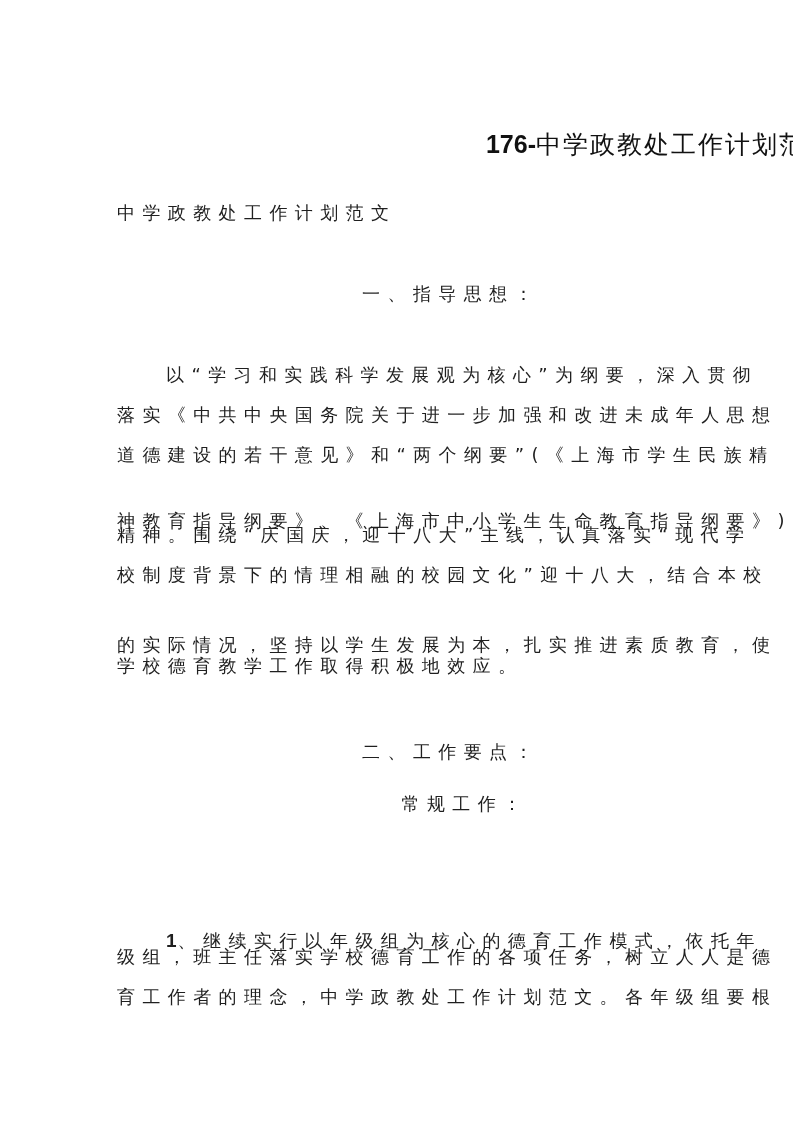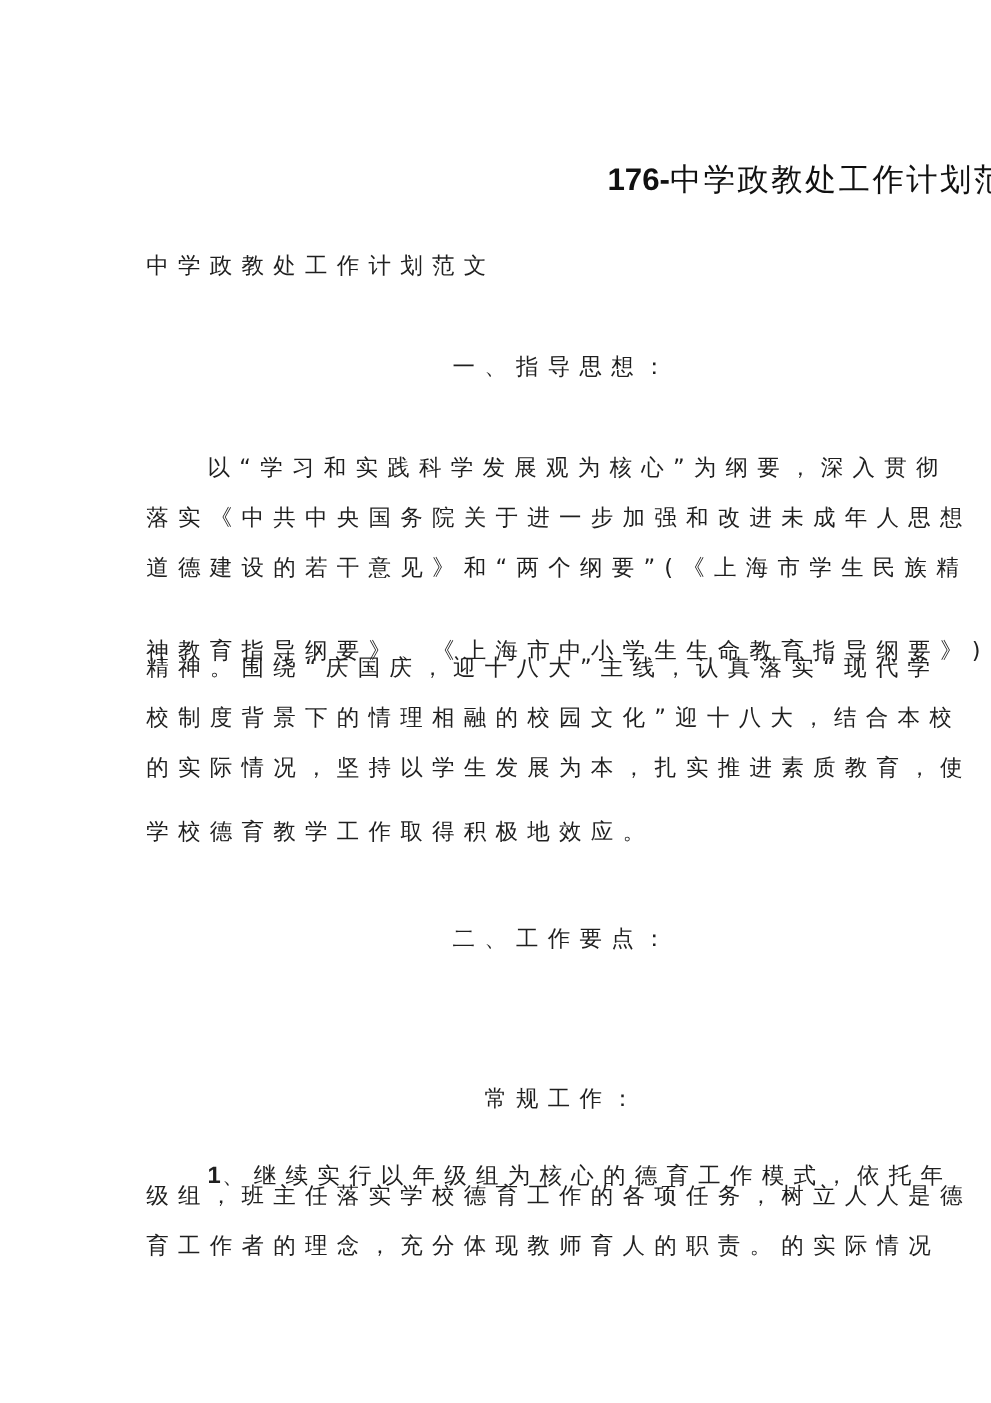--- a/index.html
+++ b/index.html
@@ -69,26 +69,26 @@
   <div class="line" style="top:201px;">中学政教处工作计划范文</div>
 
   <div class="line indent" style="top:282px;">一、指导思想：</div>
 
   <div class="line indent" style="top:363px;">以“学习和实践科学发展观为核心”为纲要，深入贯彻</div>
   <div class="line" style="top:403px;">落实《中共中央国务院关于进一步加强和改进未成年人思想</div>
   <div class="line" style="top:443px;text-align:center;">道德建设的若干意见》和“两个纲要”(《上海市学生民族精</div>
   <div class="line" style="top:509px;">神教育指导纲要》、《上海市中小学生生命教育指导纲要》)</div>
   <div class="line" style="top:523px;">精神。围绕“庆国庆，迎十八大”主线，认真落实“现代学</div>
   <div class="line" style="top:563px;">校制度背景下的情理相融的校园文化”迎十八大，结合本校</div>
-  <div class="line" style="top:603px;">的实际情况，坚持以学生发展为本，扎实推进素质教育，使</div>
+  <div class="line" style="top:633px;">的实际情况，坚持以学生发展为本，扎实推进素质教育，使</div>
   <div class="line" style="top:654px;">学校德育教学工作取得积极地效应。</div>
 
   <div class="line indent" style="top:740px;">二、工作要点：</div>
 
-  <div class="line indent" style="top:868px;">常规工作：</div>
+  <div class="line indent" style="top:792px;margin-left:14px;">常规工作：</div>
 
   <div class="line indent" style="top:905px;margin-top:24px;">
     <span class="digit">1</span><span>、继续实行以年级组为核心的德育工作模式，依托年</span>
   </div>
   <div class="line" style="top:945px;">级组，班主任落实学校德育工作的各项任务，树立人人是德</div>
-  <div class="line" style="top:985px;">育工作者的理念，充分体现教师育人的职责。的实际情况</div>
+  <div class="line" style="top:985px;">育工作者的理念，中学政教处工作计划范文。各年级组要根</div>
 
 </div>
 
 </body></html>

